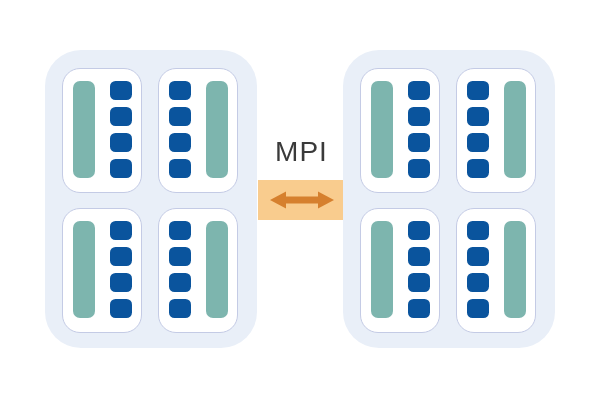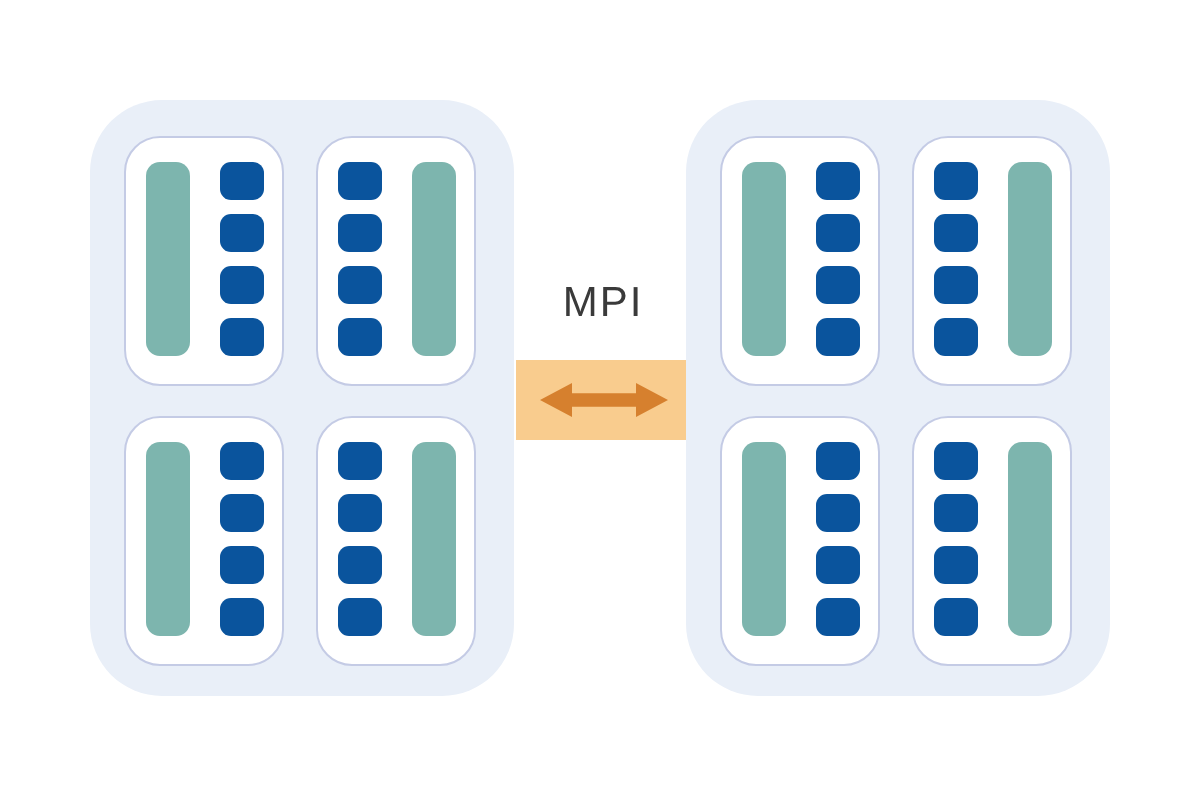--- a/index.html
+++ b/index.html
@@ -43,21 +43,21 @@
   .squares{
     width:22px;flex:none;display:flex;flex-direction:column;
     justify-content:space-between;
   }
   .square{
     width:22px;height:19px;border-radius:5.5px;background:var(--blue-square);
     flex:none;
   }
   .mpi-label{
     position:absolute;left:257px;top:137px;width:89px;height:30px;
-    text-align:center;font-size:21px;line-height:30px;font-weight:400;
+    text-align:center;font-size:28px;line-height:30px;font-weight:400;
     letter-spacing:1px;color:var(--label-text);
   }
   .band{
     position:absolute;left:258px;top:180px;width:87px;height:40px;
     background:var(--band-fill);
     display:flex;align-items:center;justify-content:center;
   }
   .arrow-svg{display:block;}
 </style>
 </head>

